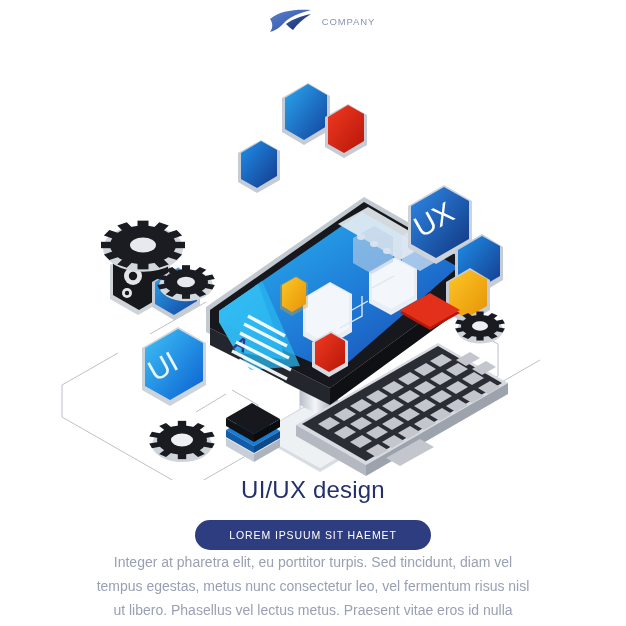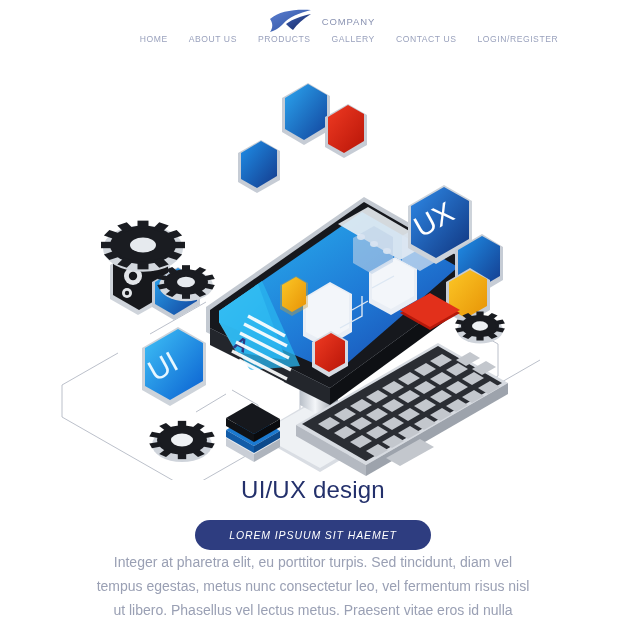--- a/index.html
+++ b/index.html
@@ -83,21 +83,20 @@
     display: inline-block;
     background: #2e3d80;
     color: #ffffff;
     font-size: 10.5px;
     letter-spacing: 0.9px;
     padding: 9px 34px;
     border-radius: 16px;
     border: none;
     cursor: pointer;
     font-family: "Liberation Sans", sans-serif;
-    font-style: italic;
   }
   .body-copy {
     margin: 0 auto 0;
     width: 440px;
     font-size: 14px;
     line-height: 1.72;
     color: #9aa0b4;
     font-family: Liberation Sans, sans-serif;
   }
 </style>
@@ -119,28 +118,20 @@
             <stop offset="1" stop-color="#17245c"></stop>
           </linearGradient>
         </defs>
         <path d="M1 11 C10 3 26 1 42 2 C30 5 20 9 14 16 C9 21 5 23 1 24 C4 20 4 15 1 11 Z" fill="url(#lg1)"></path>
         <path d="M17 16 C24 11 32 8 42 6 C34 11 28 16 24 22 C21 20 19 18 17 16 Z" fill="url(#lg2)"></path>
       </svg>
     </span>
     <span class="brand-name">COMPANY</span>
   </div>
 
-  <nav class="nav">
-    <span class="nav-item">HOME</span>
-    <span class="nav-item">ABOUT US</span>
-    <span class="nav-item">PRODUCTS</span>
-    <span class="nav-item">GALLERY</span>
-    <span class="nav-item">CONTACT US</span>
-    <span class="nav-item">LOGIN/REGISTER</span>
-  </nav>
 </div>
 
 <div class="illustration">
 <svg width="626" height="420" viewBox="0 0 626 420">
   <defs>
     <linearGradient id="gBlueTile" x1="0" y1="0" x2="1" y2="1">
       <stop offset="0" stop-color="#2ba6f0"></stop>
           <stop offset="1" stop-color="#12439c"></stop>
     </linearGradient>
     <linearGradient id="gBlueTile2" x1="0" y1="0" x2="1" y2="1">

